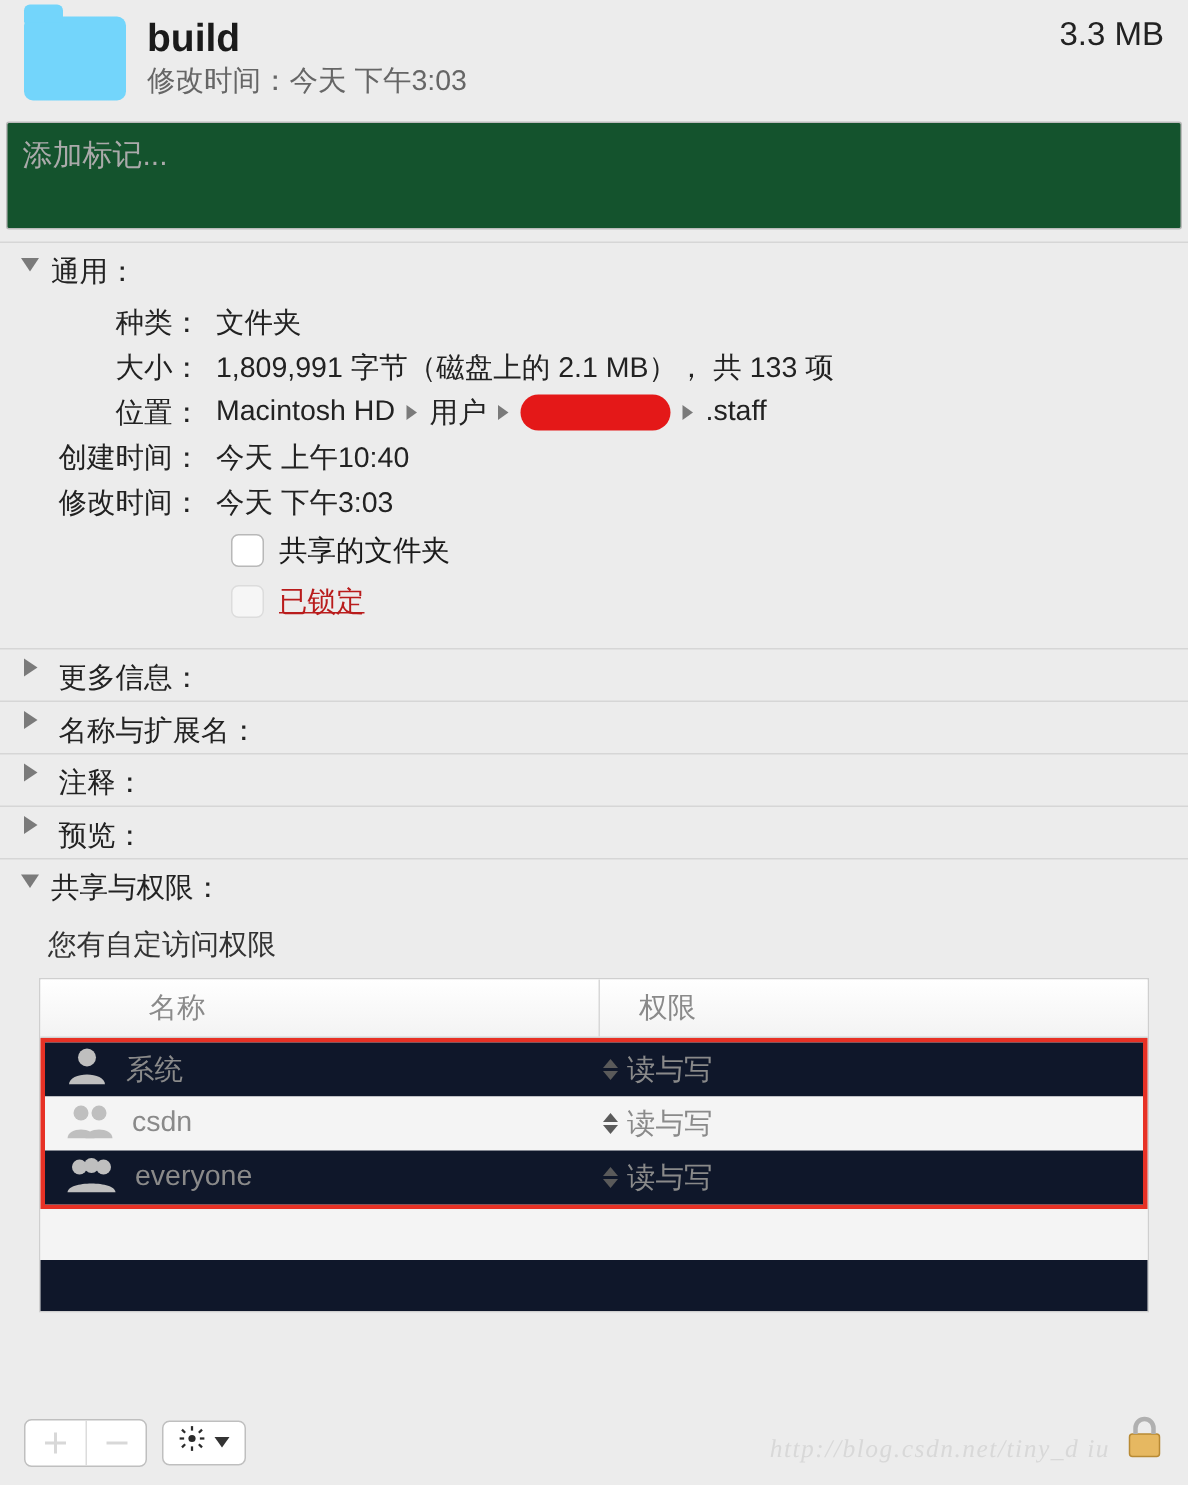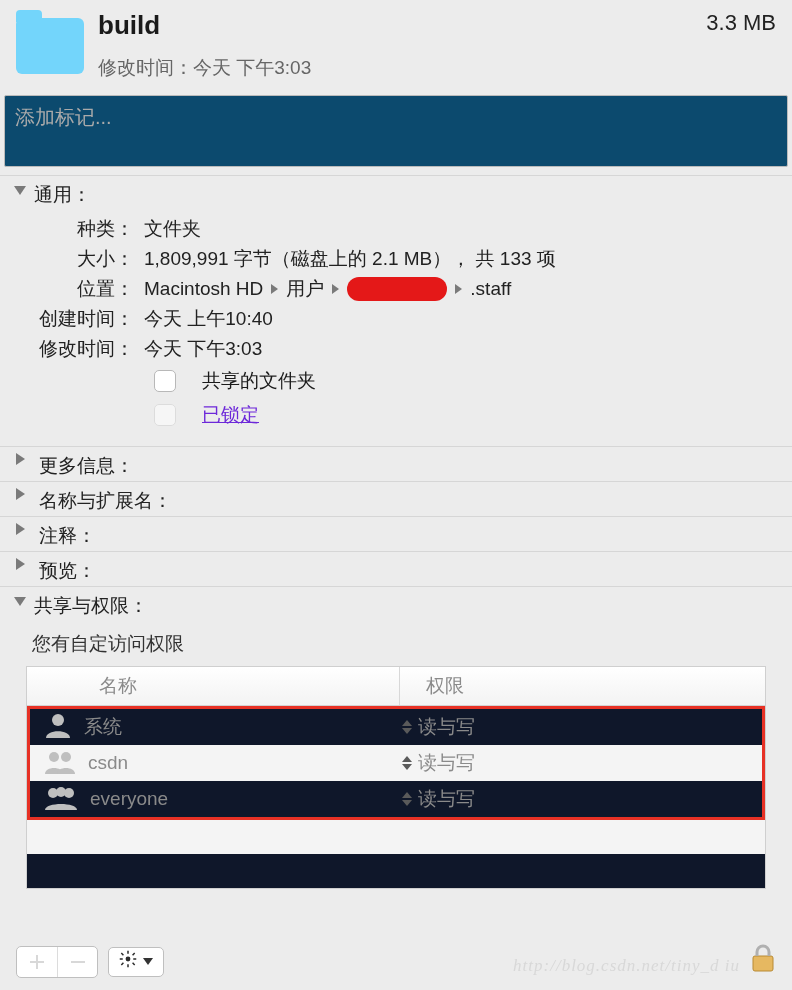--- a/index.html
+++ b/index.html
@@ -30,28 +30,28 @@
 .folder-glyph::before {
   content: "";
   position: absolute;
   top: -8px; left: 0;
   width: 26px; height: 12px;
   background: #73d5fb;
   border-radius: 4px 4px 0 0;
 }
 .header-text { flex: 1; }
 .title { font-size: 26px; font-weight: 700; }
-.mod-line { font-size: 19px; color: #666; margin-top: 14px; }
+.mod-line { font-size: 19px; color: #666; margin-top: 0; }
 .size-txt { font-size: 22px; color: #222; align-self: flex-start; }
 
 
 .tags-input {
   margin: 4px 4px 8px 4px;
   height: 72px;
-  background: #0c4a6e;
+  background: #14532d;
   border: 1px solid #bbb;
   border-radius: 2px;
   padding: 8px 10px;
   color: #aaa;
   font-size: 20px;
 }
 
 
 .section {
   border-top: 1px solid #d6d6d6;
@@ -76,30 +76,30 @@
 .path-row { display: flex; align-items: center; flex-wrap: wrap; gap: 4px; }
 .path-chev {
   width: 0; height: 0;
   border-top: 5px solid transparent;
   border-bottom: 5px solid transparent;
   border-left: 7px solid #7a7a7a;
   margin: 0 4px;
 }
 .redact { display: inline-block; width: 100px; height: 24px; background: #e41818; border-radius: 12px; }
 
-.chk-row { display: flex; align-items: center; margin-left: 140px; padding: 4px 0; gap: 16px; }
+.chk-row { display: flex; align-items: center; margin-left: 140px; padding: 4px 0; }
 .chkbox {
   width: 22px; height: 22px;
   border: 1px solid #b8b8b8;
   border-radius: 5px;
   background: #fff;
   margin-right: 10px;
 }
 .chkbox.dim { opacity: .55; border-color: #d0d0d0; }
-.chk-label.dim { color: #6d28d9; text-decoration: underline; }
+.chk-label.dim { color: #b91c1c; text-decoration: underline; }
 
 
 .perm-body { padding: 6px 8px 0 8px; }
 .custom-msg { color: #333; padding: 6px 10px 9px 10px; }
 .perm-table {
   margin: 0 4px;
   border: 1px solid #cfcfcf;
   background: #fff;
 }
 .perm-header {

